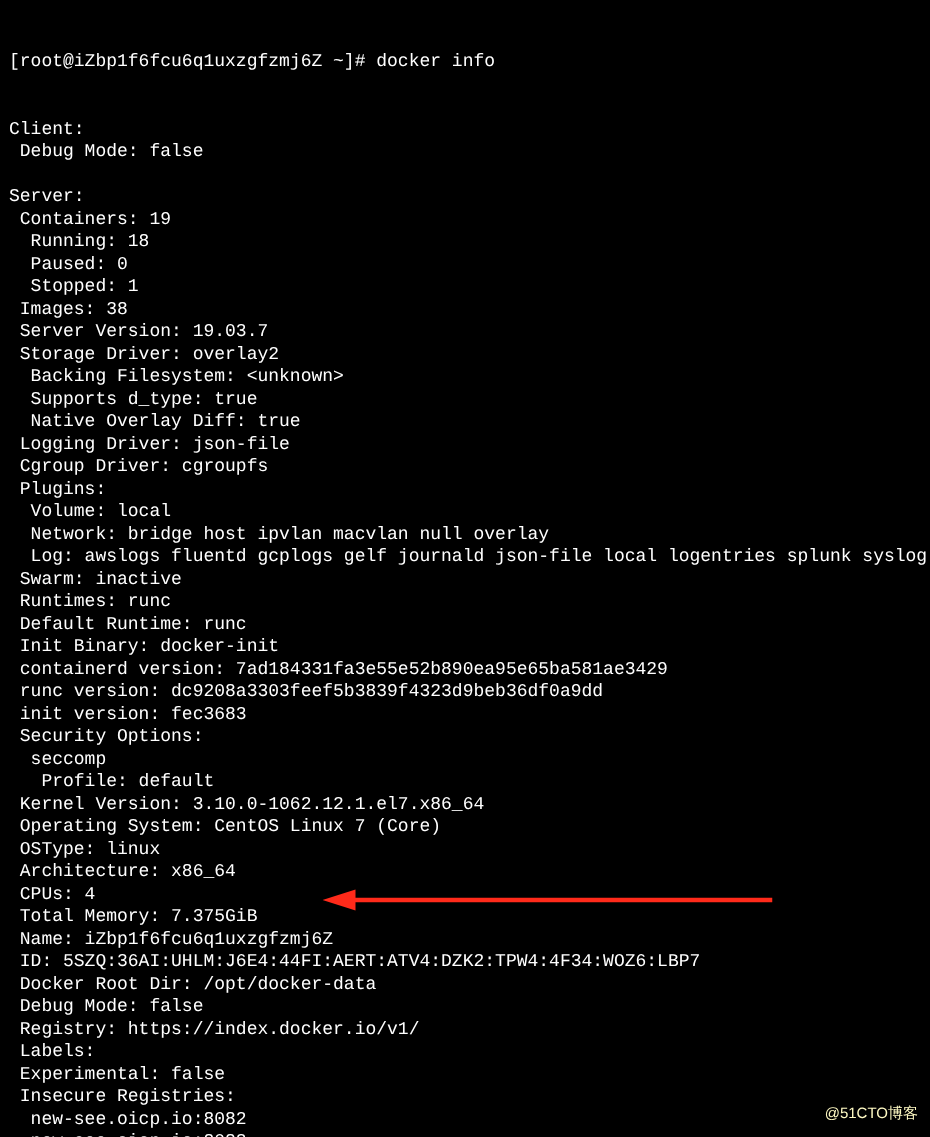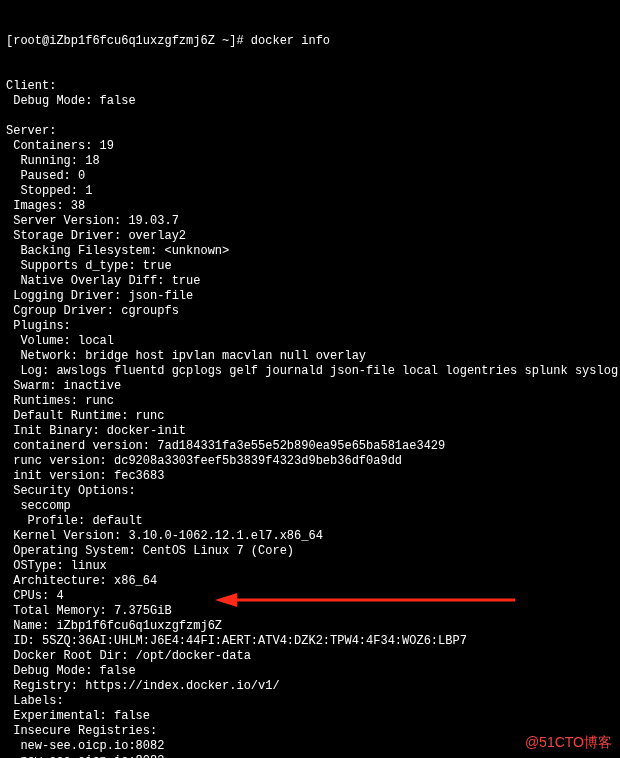--- a/index.html
+++ b/index.html
@@ -28,22 +28,22 @@
     width: 300px;
     height: 20px;
     z-index: 5;
     pointer-events: none;
   }
   .watermark {
     position: absolute;
     right: 8px;
     bottom: 8px;
     font-family: Arial, sans-serif;
-    font-size: 14px;
-    color: #ef4444;
+    font-size: 10px;
+    color: #fef9c3;
     z-index: 10;
   }
 </style>
 </head>
 <body>
 
 <div class="terminal">
   <div>[root@iZbp1f6fcu6q1uxzgfzmj6Z ~]# docker info</div>
   <div id="lines-container"><div>Client:</div><div> Debug Mode: false</div><div>&nbsp;</div><div>Server:</div><div> Containers: 19</div><div>  Running: 18</div><div>  Paused: 0</div><div>  Stopped: 1</div><div> Images: 38</div><div> Server Version: 19.03.7</div><div> Storage Driver: overlay2</div><div>  Backing Filesystem: &lt;unknown&gt;</div><div>  Supports d_type: true</div><div>  Native Overlay Diff: true</div><div> Logging Driver: json-file</div><div> Cgroup Driver: cgroupfs</div><div> Plugins:</div><div>  Volume: local</div><div>  Network: bridge host ipvlan macvlan null overlay</div><div>  Log: awslogs fluentd gcplogs gelf journald json-file local logentries splunk syslog</div><div> Swarm: inactive</div><div> Runtimes: runc</div><div> Default Runtime: runc</div><div> Init Binary: docker-init</div><div> containerd version: 7ad184331fa3e55e52b890ea95e65ba581ae3429</div><div> runc version: dc9208a3303feef5b3839f4323d9beb36df0a9dd</div><div> init version: fec3683</div><div> Security Options:</div><div>  seccomp</div><div>   Profile: default</div><div> Kernel Version: 3.10.0-1062.12.1.el7.x86_64</div><div> Operating System: CentOS Linux 7 (Core)</div><div> OSType: linux</div><div> Architecture: x86_64</div><div> CPUs: 4</div><div> Total Memory: 7.375GiB</div><div> Name: iZbp1f6fcu6q1uxzgfzmj6Z</div><div> ID: 5SZQ:36AI:UHLM:J6E4:44FI:AERT:ATV4:DZK2:TPW4:4F34:WOZ6:LBP7</div><div> Docker Root Dir: /opt/docker-data</div><div> Debug Mode: false</div><div> Registry: https://index.docker.io/v1/</div><div> Labels:</div><div> Experimental: false</div><div> Insecure Registries:</div><div>  new-see.oicp.io:8082</div><div>  new-see.oicp.io:8083</div></div>
 </div>

